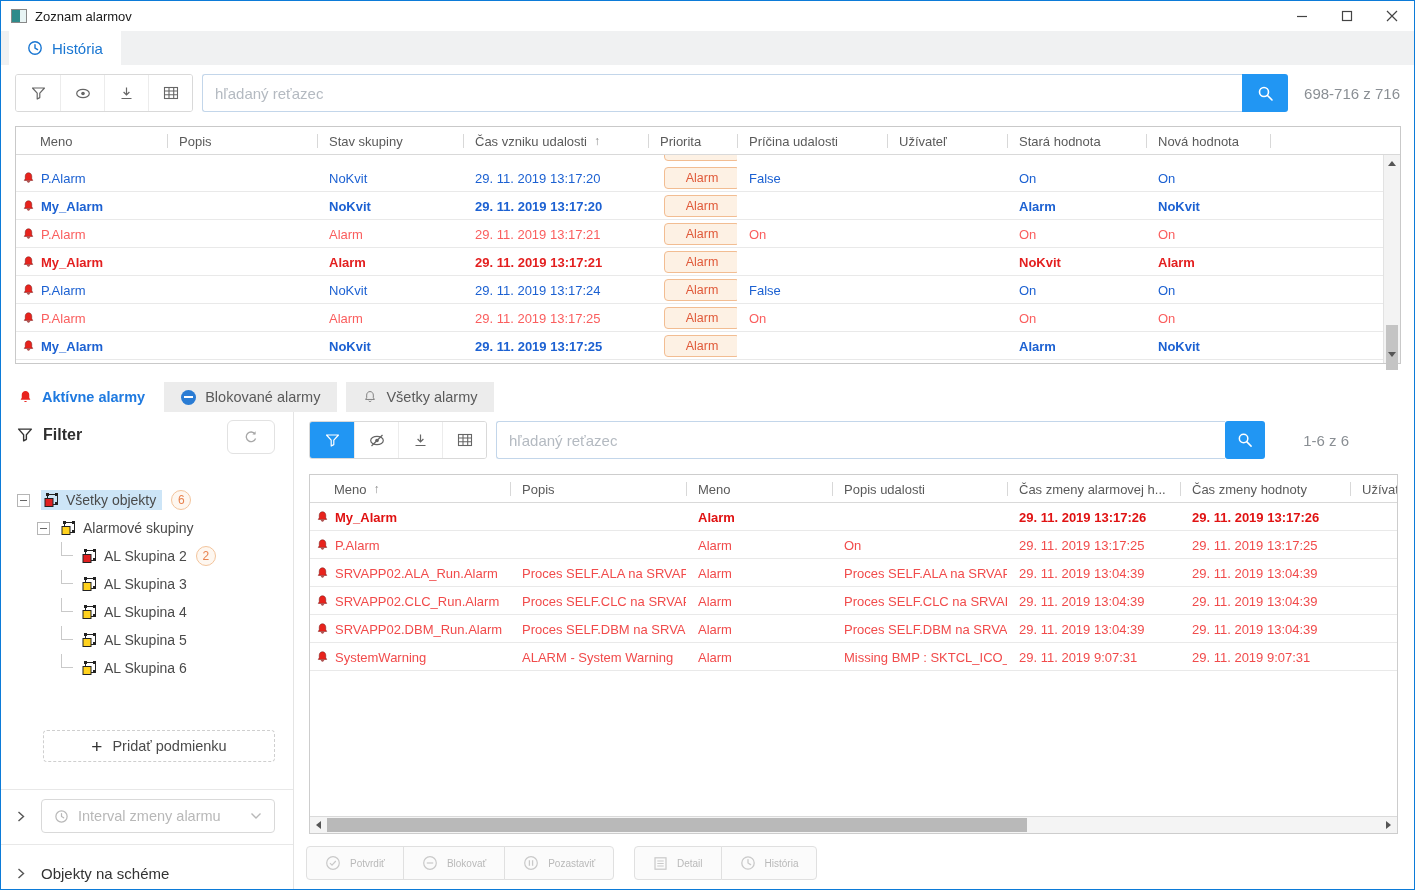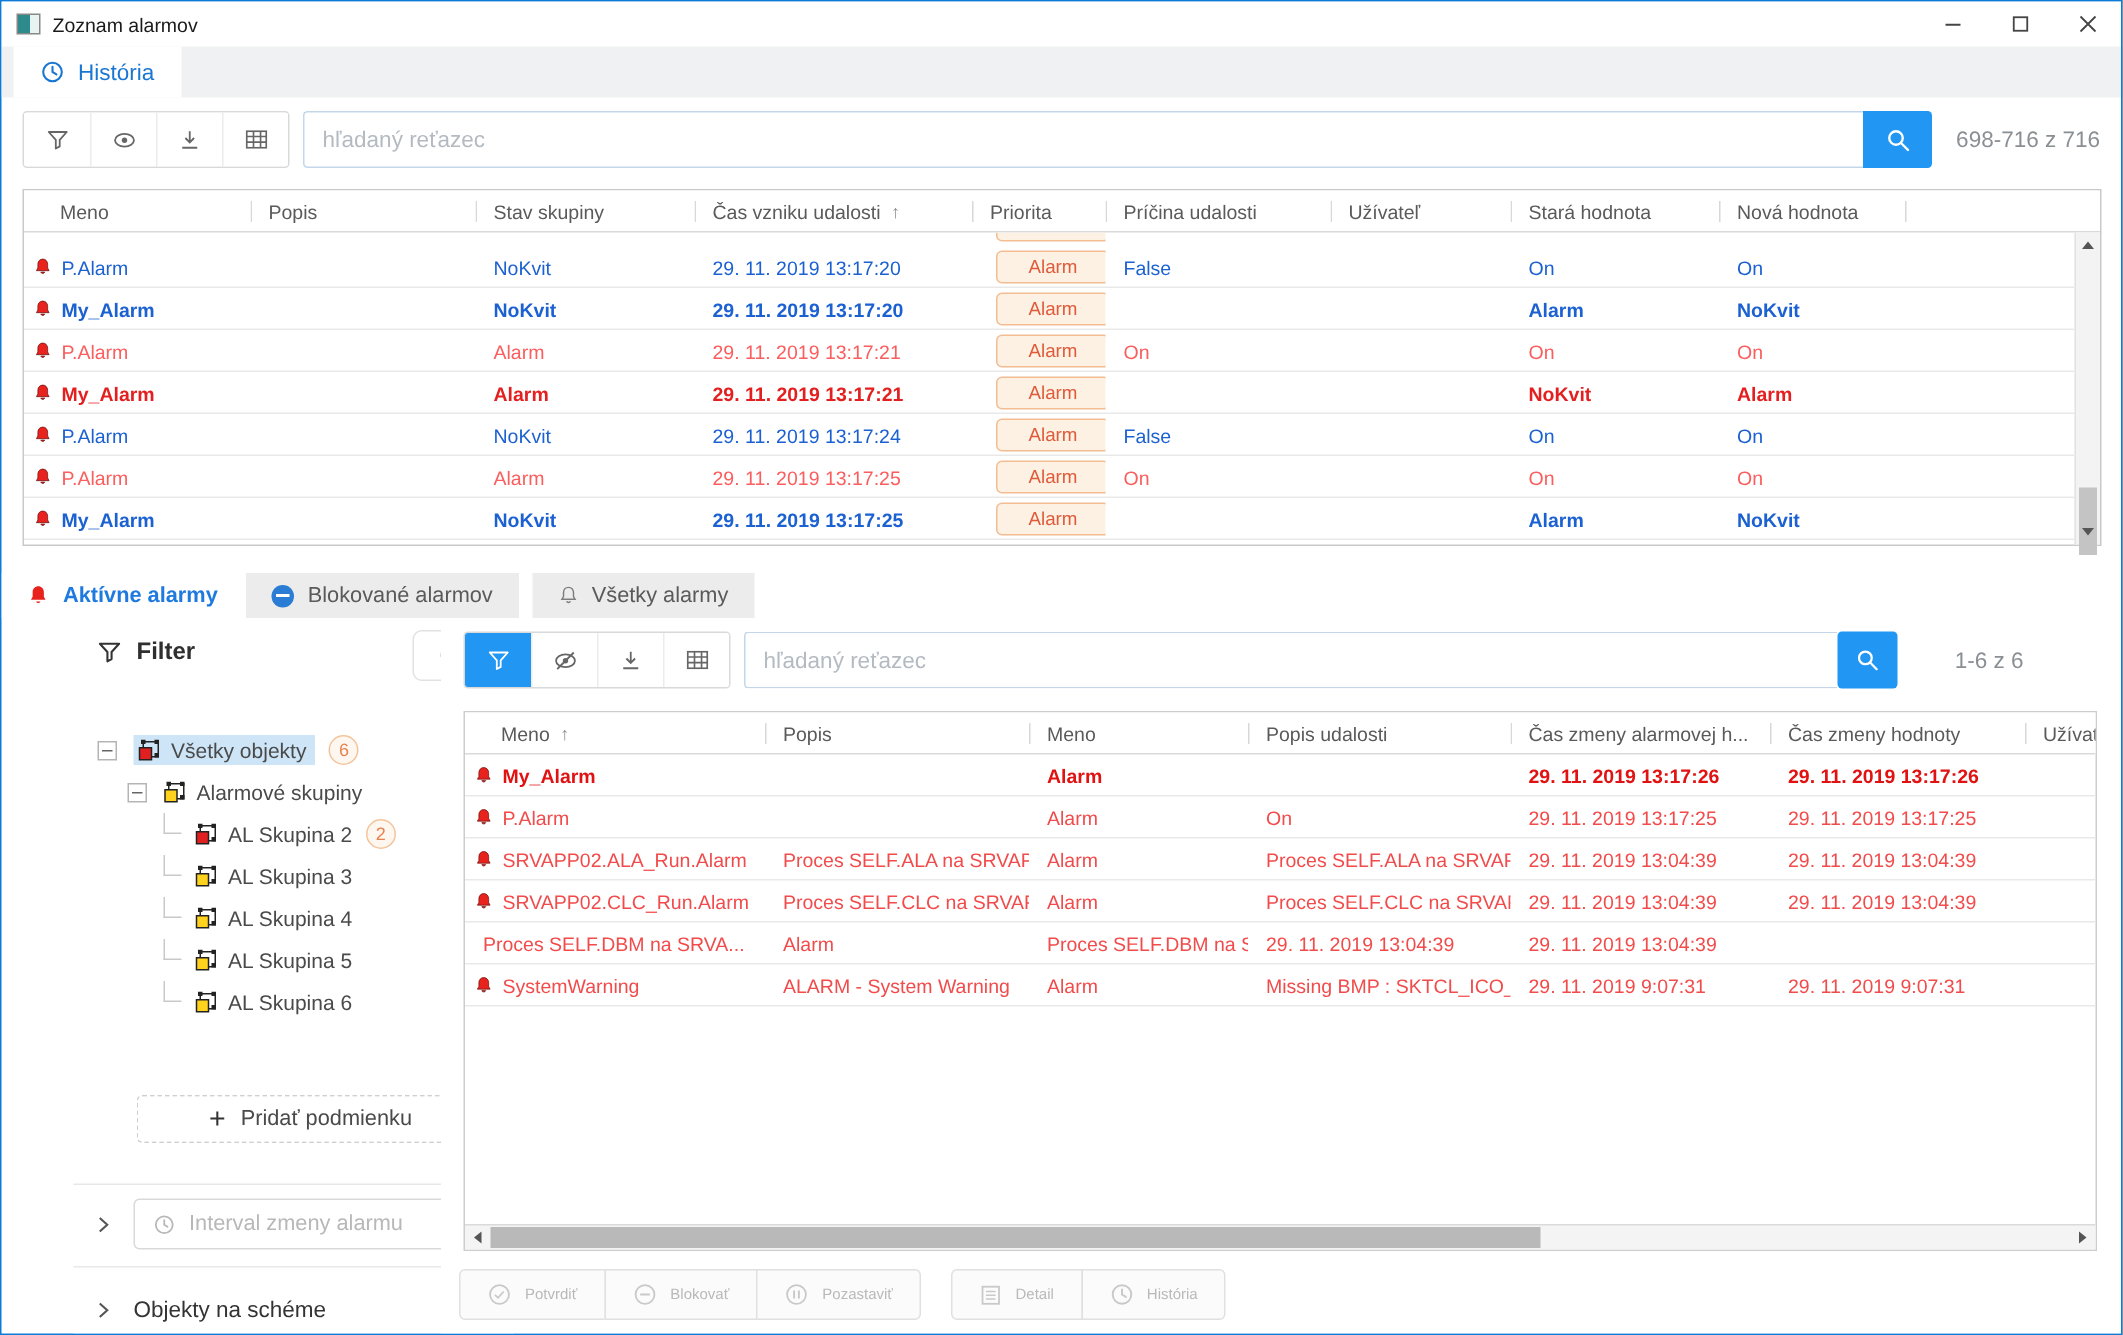--- a/index.html
+++ b/index.html
@@ -68,21 +68,21 @@
   
   .bottom-tabs{position:absolute;top:381px;left:0;height:30px;display:flex;}
   .btab{height:30px;display:flex;align-items:center;gap:9px;padding:0 17px;background:#ececec;color:#5a5a5a;font-size:14.5px;cursor:pointer;}
   .btab.active{background:#fff;color:#1f7ae0;font-weight:bold;}
   .btab.t2{margin-left:2px;}
   .btab.t3{margin-left:9px;}
   .blk-ico{width:15px;height:15px;border-radius:50%;background:#2a7cd4;position:relative;flex:none;}
   .blk-ico::before{content:"";position:absolute;left:3px;right:3px;top:6.5px;height:2px;background:#fff;}
 
   
-  .sidebar{position:absolute;top:411px;left:0;width:293px;bottom:0;background:#fff;border-right:1px solid #e4e4e4;margin-left:48px;}
+  .sidebar{position:absolute;top:411px;left:0;width:293px;bottom:0;background:#fff;border-right:1px solid #e4e4e4;}
   .filter-head{position:absolute;top:14px;left:16px;display:flex;gap:10px;align-items:center;font-size:16px;font-weight:bold;color:#2f2f2f;}
   .refresh-btn{position:absolute;top:8px;right:18px;width:48px;height:34px;border:1px solid #e2e2e2;border-radius:6px;background:#fff;display:flex;align-items:center;justify-content:center;color:#a8a8a8;cursor:pointer;}
   .tree{position:absolute;top:74px;left:0;right:0;}
   .tree-row{display:flex;align-items:center;height:28px;font-size:14px;color:#4a4a4a;cursor:default;}
   .lvl0{padding-left:16px;} .lvl1{padding-left:36px;} .lvl2{padding-left:60px;}
   .exp{width:13px;height:13px;border:1px solid #b5b5b5;background:#fff;position:relative;margin-right:11px;flex:none;}
   .exp::before{content:"";position:absolute;left:2px;right:2px;top:5px;height:1px;background:#666;}
   .hl{display:flex;align-items:center;gap:7px;background:#cde5f7;padding:2px 6px 2px 3px;}
   .plain{display:flex;align-items:center;gap:7px;}
   .badge-circle{width:20px;height:20px;border:1px solid #f3c49c;border-radius:50%;background:#fef7f0;color:#e8824e;font-size:12px;
@@ -417,21 +417,21 @@
   <div class="bottom-tabs">
     <div class="btab active">
       <svg width="15" height="16" viewBox="0 0 16 16">
           <path d="M8 1.5c-2.3 0-4 1.8-4 4.2v3.1L2.8 11h10.4L12 8.8V5.7c0-2.4-1.7-4.2-4-4.2z" fill="#e8231d"></path>
           <path d="M6.4 12.2a1.7 1.7 0 0 0 3.2 0z" fill="#e8231d"></path>
         </svg>
       <span>Aktívne alarmy</span>
     </div>
     <div class="btab t2">
       <span class="blk-ico"></span>
-      <span>Blokované alarmov</span>
+      <span>Blokované alarmy</span>
     </div>
     <div class="btab t3">
       <svg width="14" height="16" viewBox="0 0 16 16">
           <path d="M8 1.8c-2.2 0-3.8 1.7-3.8 4v3L3 10.8h10L11.8 8.8v-3c0-2.3-1.6-4-3.8-4z" fill="none" stroke="#7d7d7d" stroke-width="1.1"></path>
           <path d="M6.6 12.3a1.5 1.5 0 0 0 2.8 0" fill="none" stroke="#7d7d7d" stroke-width="1.1"></path>
         </svg>
       <span>Všetky alarmy</span>
     </div>
   </div>
 
@@ -716,20 +716,29 @@
               <span>SRVAPP02.CLC_Run.Alarm</span>
             </div>
             <div class="tcell">Proces SELF.CLC na SRVAP...</div>
             <div class="tcell">Alarm</div>
             <div class="tcell">Proces SELF.CLC na SRVAP...</div>
             <div class="tcell">29. 11. 2019 13:04:39</div>
             <div class="tcell">29. 11. 2019 13:04:39</div>
             <div class="tcell"></div>
           </div>
           <div class="trow a-grid a-red">
+            <div class="tcell namecell">
+              <span class="bell">
+                <svg width="13" height="14" viewBox="0 0 16 16">
+                  <path d="M8 1.5c-2.3 0-4 1.8-4 4.2v3.1L2.8 11h10.4L12 8.8V5.7c0-2.4-1.7-4.2-4-4.2z" fill="#e8231d" stroke="#6e1010" stroke-width=".6"></path>
+                  <path d="M6.4 12.2a1.7 1.7 0 0 0 3.2 0z" fill="#e8231d" stroke="#6e1010" stroke-width=".6"></path>
+                </svg>
+              </span>
+              <span>SRVAPP02.DBM_Run.Alarm</span>
+            </div>
             <div class="tcell">Proces SELF.DBM na SRVA...</div>
             <div class="tcell">Alarm</div>
             <div class="tcell">Proces SELF.DBM na SRVA...</div>
             <div class="tcell">29. 11. 2019 13:04:39</div>
             <div class="tcell">29. 11. 2019 13:04:39</div>
             <div class="tcell"></div>
           </div>
           <div class="trow a-grid a-red">
             <div class="tcell namecell">
               <span class="bell">

